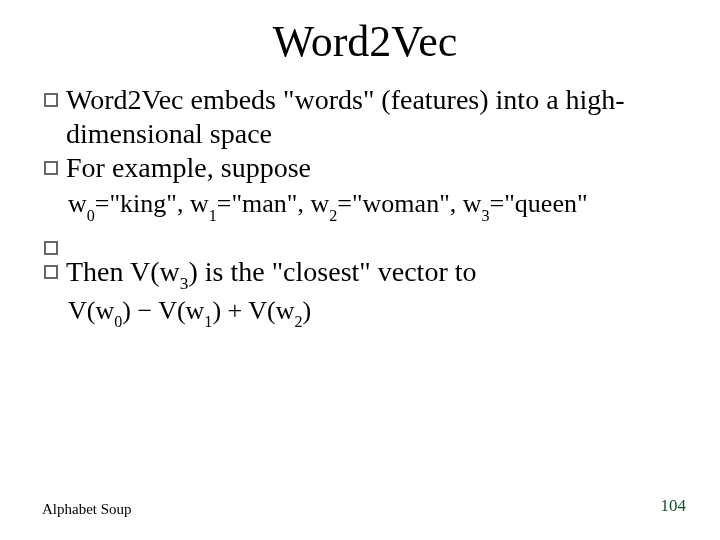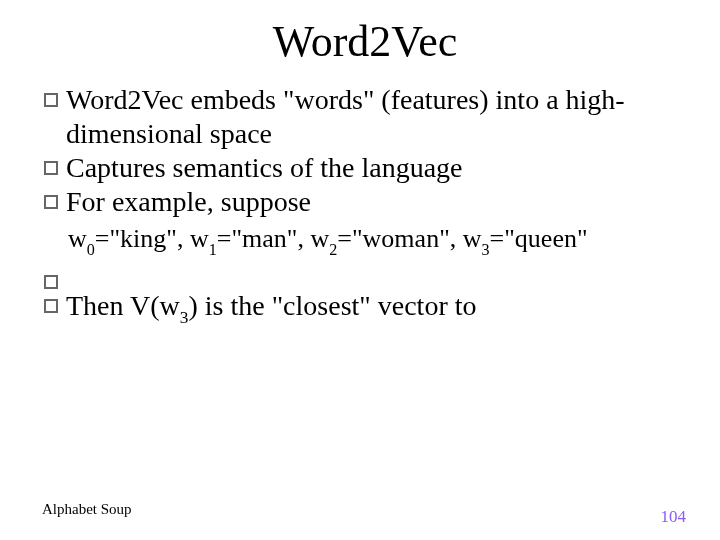--- a/index.html
+++ b/index.html
@@ -6,40 +6,36 @@
   html, body { width: 720px; height: 540px; background: #fff; font-family: "Comic Sans MS", "Comic Sans", cursive; color: #000; }
   .slide { width: 720px; height: 540px; position: relative; padding: 10px 30px 16px 40px; }
   .title { font-size: 44px; text-align: center; margin-top: 6px; margin-bottom: 16px; font-weight: 400; }
   .bullets { margin-left: 4px; }
   .item { display: flex; align-items: flex-start; margin-bottom: 0px; }
   .bicon { flex: 0 0 auto; width: 14px; height: 14px; border: 2px solid #666; margin-top: 10px; margin-right: 8px; }
   .btxt { font-size: 28px; line-height: 1.22; }
   .formula { font-size: 26px; line-height: 1.3; margin-left: 24px; margin-top: 2px; margin-bottom: 6px; }
   .sub { font-size: 0.62em; vertical-align: sub; position: relative; top: 0.12em; }
   .footer-left { position: absolute; left: 42px; bottom: 22px; font-size: 15px; margin-top: 32px; }
-  .footer-right { position: absolute; right: 34px; bottom: 13px; font-size: 17px; color: #8b5cf6; }
+  .footer-right { position: absolute; right: 34px; bottom: 24px; font-size: 17px; color: #14532d; }
 </style>
 </head>
 <body>
 
 <div class="slide">
 
   <div class="title">Word2Vec</div>
 
   <div class="bullets">
 
     <div class="item">
       <div class="bicon"></div>
       <div class="btxt">Word2Vec embeds "words" (features) into a high-dimensional space</div>
     </div>
 
-    <div class="item">
-      <div class="bicon"></div>
-      <div class="btxt">Captures semantics of the language</div>
-    </div>
 
     <div class="item">
       <div class="bicon"></div>
       <div class="btxt">For example, suppose</div>
     </div>
 
     <div class="formula">
       <span>w</span><span class="sub">0</span><span>="king", </span>
       <span>w</span><span class="sub">1</span><span>="man", </span>
       <span>w</span><span class="sub">2</span><span>="woman", </span>
@@ -50,19 +46,22 @@
       <div class="bicon"></div>
     </div>
 
     <div class="item">
       <div class="bicon"></div>
       <div class="btxt">
         <span>Then V(w</span><span class="sub">3</span><span>) is the "closest" vector to</span>
       </div>
     </div>
 
+    <div class="formula">
+      <span>V(w</span><span class="sub">0</span><span>) − V(w</span><span class="sub">1</span><span>) + V(w</span><span class="sub">2</span><span>)</span>
+    </div>
 
   </div>
 
   <div class="footer-left">Alphabet Soup</div>
   <div class="footer-right">104</div>
 
 </div>
 
 </body></html>

